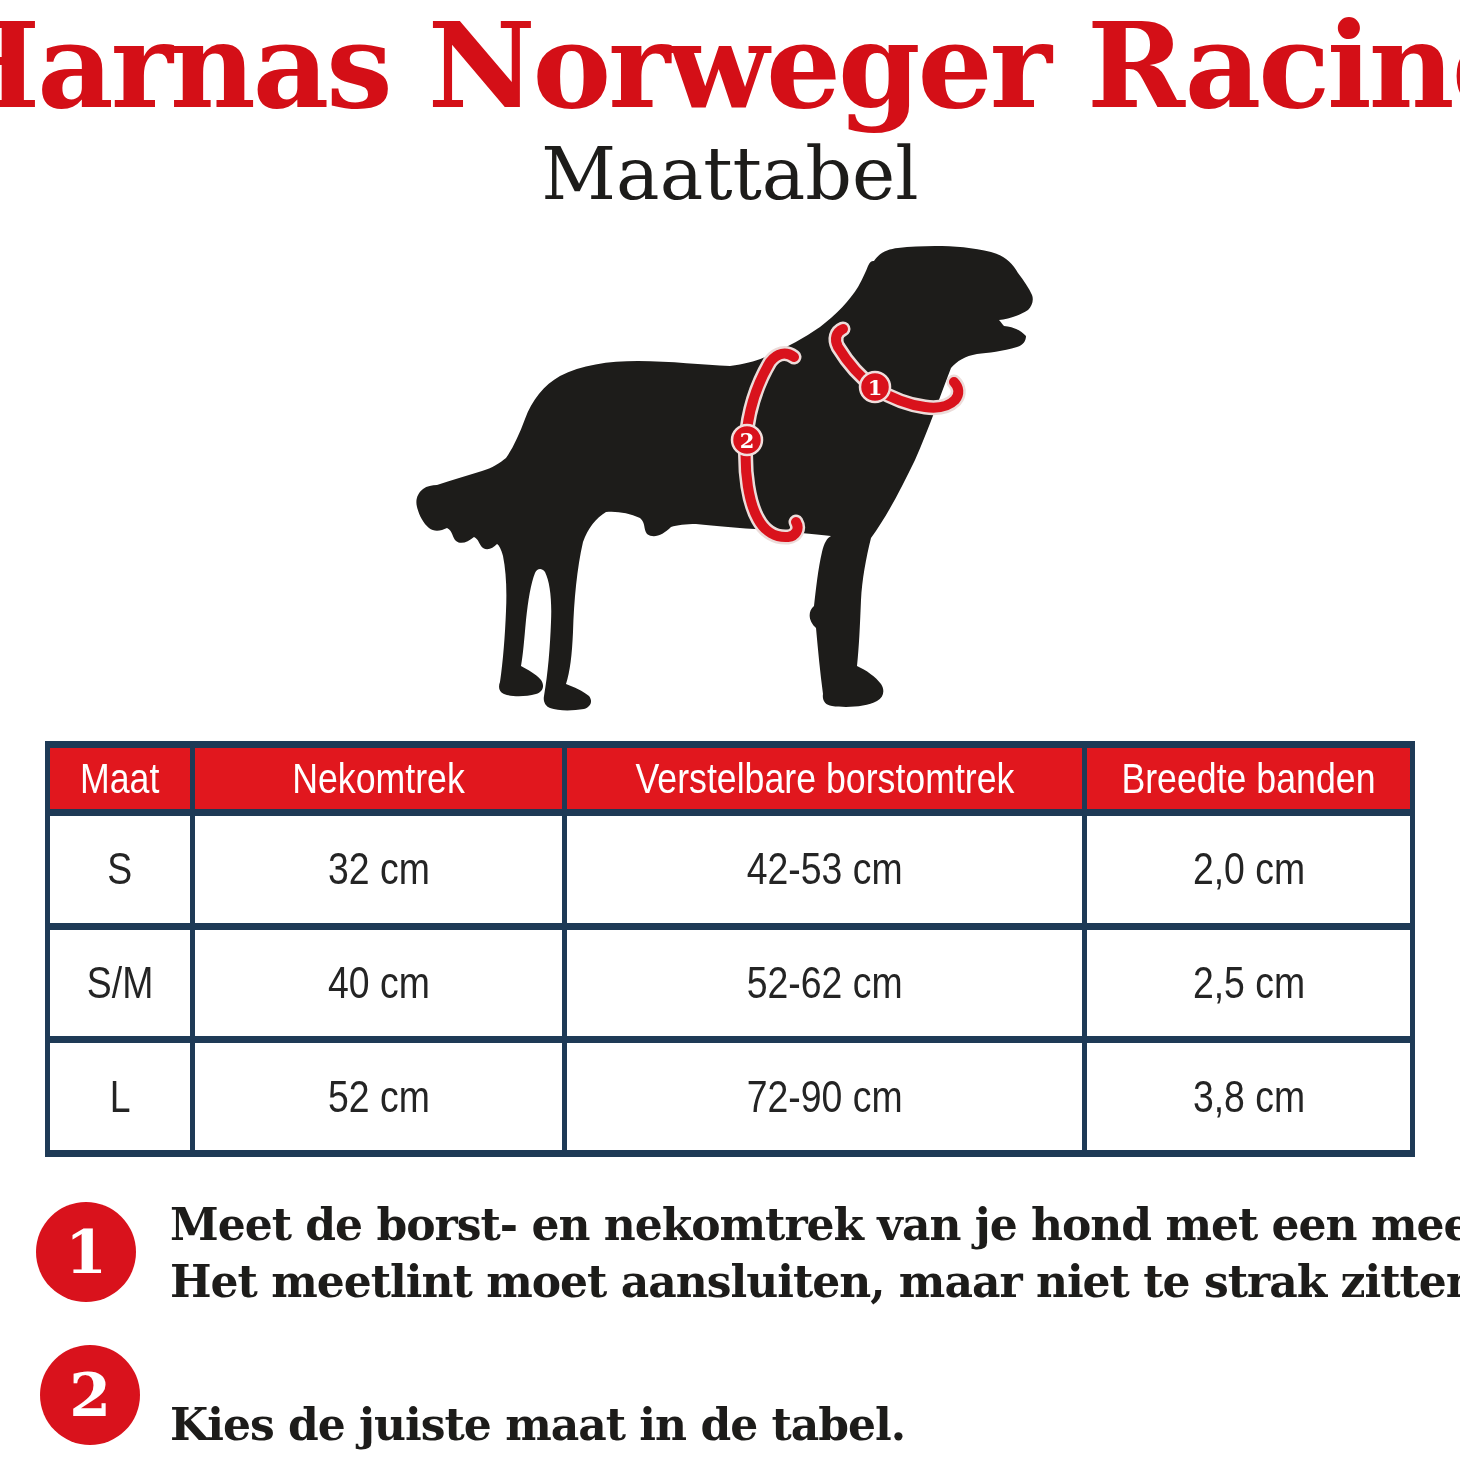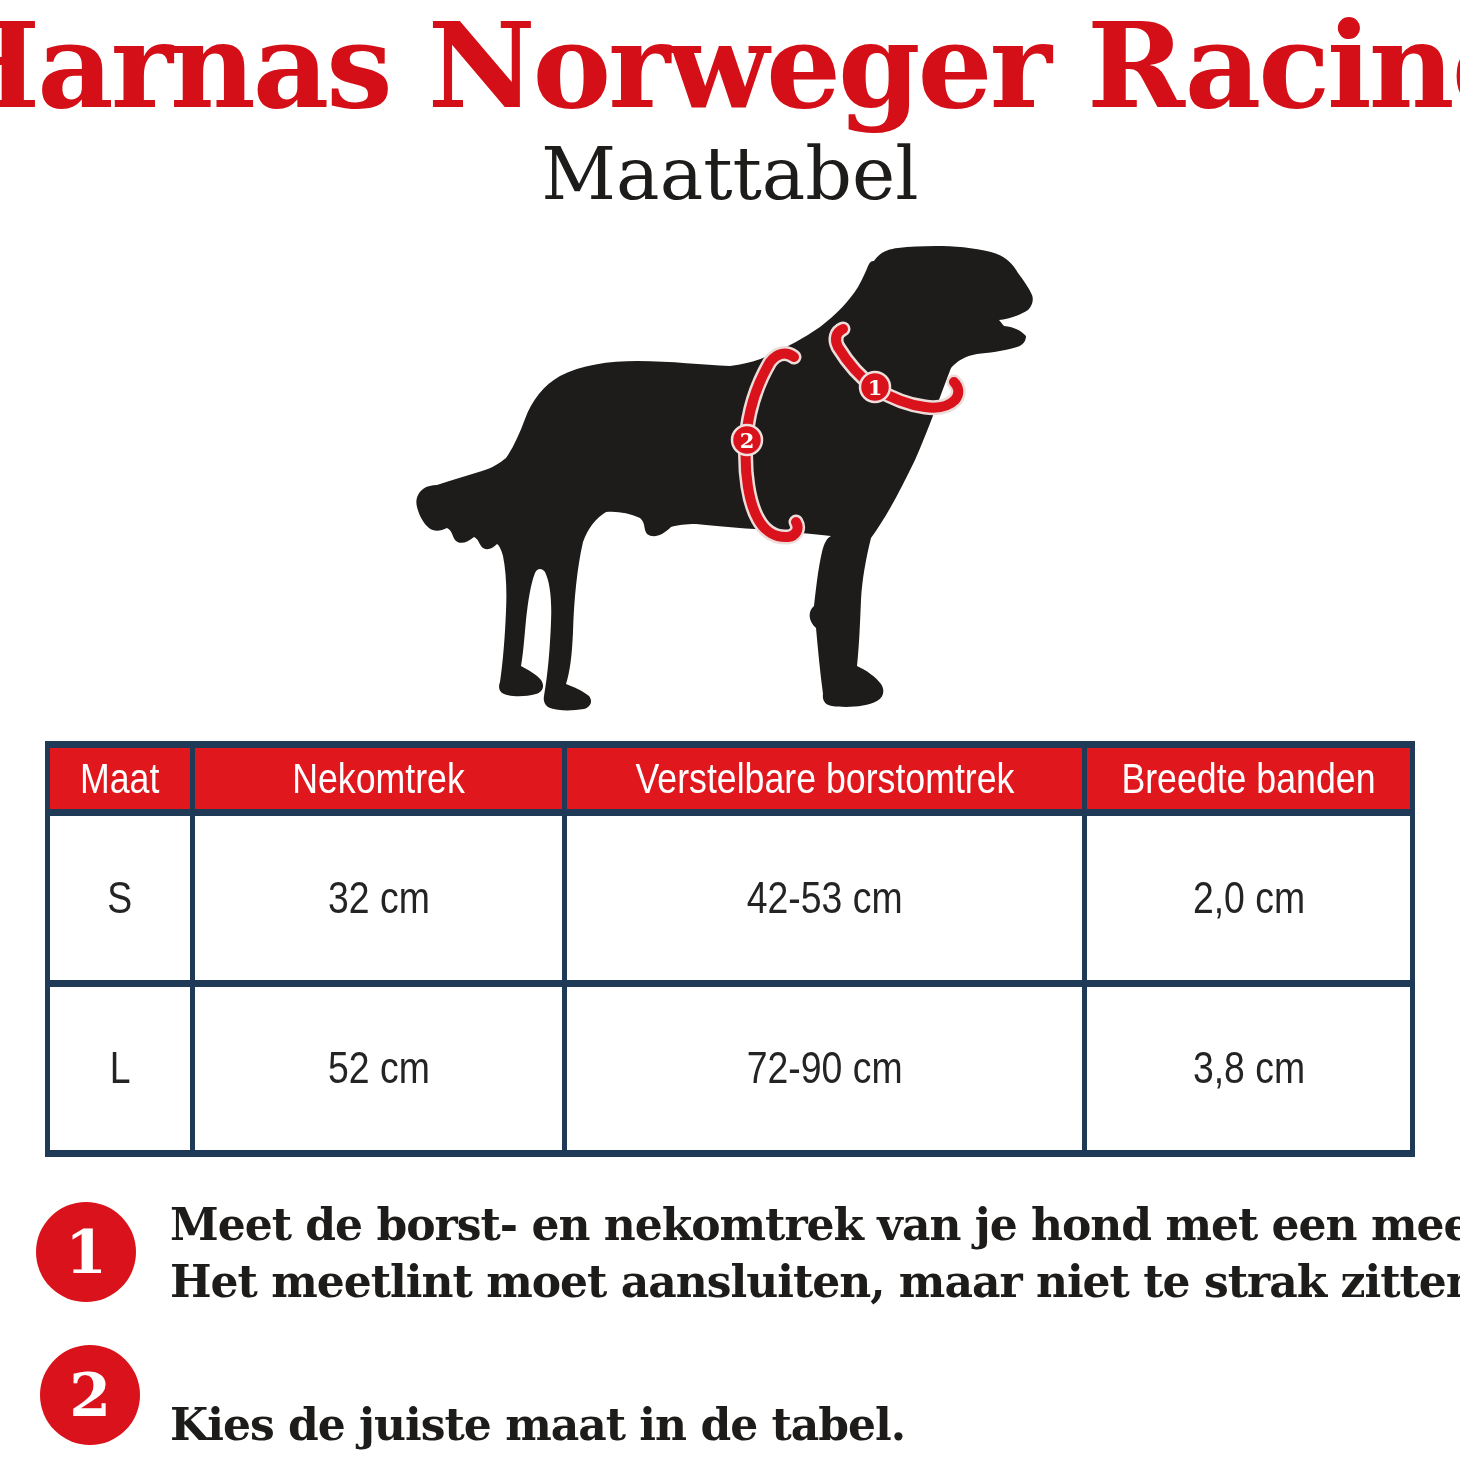--- a/index.html
+++ b/index.html
@@ -204,20 +204,26 @@
     </tr>
   </thead>
   <tbody>
     <tr>
       <td><span class="cond">S</span></td>
       <td><span class="cond">32 cm</span></td>
       <td><span class="cond">42-53 cm</span></td>
       <td><span class="cond">2,0 cm</span></td>
     </tr>
     <tr>
+      <td><span class="cond">S/M</span></td>
+      <td><span class="cond">40 cm</span></td>
+      <td><span class="cond">52-62 cm</span></td>
+      <td><span class="cond">2,5 cm</span></td>
+    </tr>
+    <tr>
       <td><span class="cond">L</span></td>
       <td><span class="cond">52 cm</span></td>
       <td><span class="cond">72-90 cm</span></td>
       <td><span class="cond">3,8 cm</span></td>
     </tr>
   </tbody>
 </table>
 
 <div class="note-circle" id="note1-circle">
   <span>1</span>

